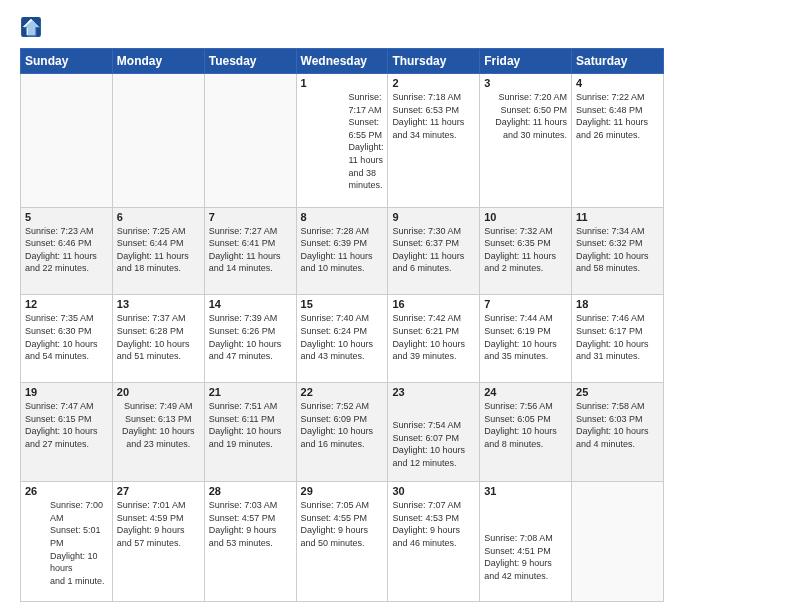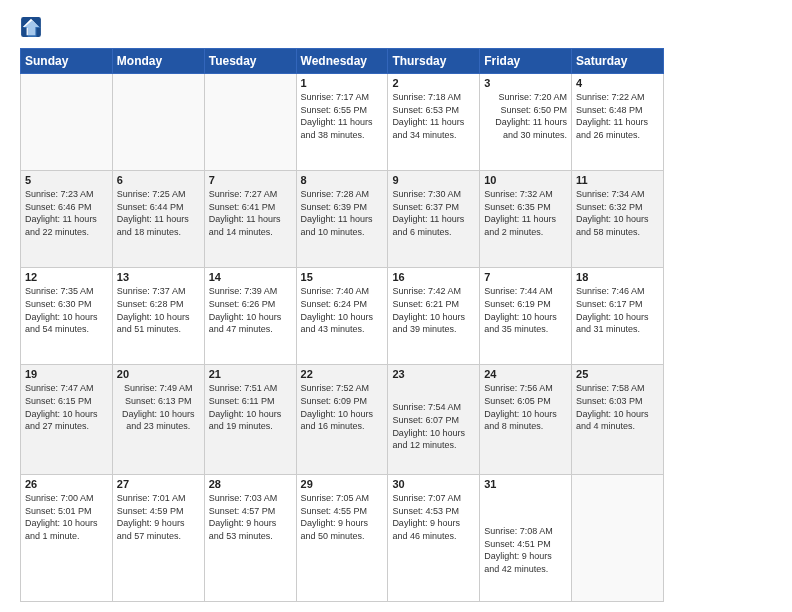--- a/index.html
+++ b/index.html
@@ -120,21 +120,21 @@
           <th>Saturday</th>
         </tr>
     </thead>
     <tbody id="calendar-body">
     <tr>
           <td class="empty-cell"></td>
           <td class="empty-cell"></td>
           <td class="empty-cell"></td>
           <td>
             <div class="day-number">1</div>
-            <div class="day-info" style="white-space: pre-line;">Sunrise: 7:17 AM
+            <div class="day-info" style="white-space: pre-line; margin-left: 48px;">Sunrise: 7:17 AM
 Sunset: 6:55 PM
 Daylight: 11 hours
 and 38 minutes.</div>
           </td>
           <td>
             <div class="day-number">2</div>
             <div class="day-info" style="white-space: pre-line;">Sunrise: 7:18 AM
 Sunset: 6:53 PM
 Daylight: 11 hours
 and 34 minutes.</div>
@@ -303,21 +303,21 @@
             <div class="day-number">25</div>
             <div class="day-info" style="white-space: pre-line;">Sunrise: 7:58 AM
 Sunset: 6:03 PM
 Daylight: 10 hours
 and 4 minutes.</div>
           </td>
         </tr>
         <tr>
           <td>
             <div class="day-number">26</div>
-            <div class="day-info" style="white-space: pre-line;">Sunrise: 7:00 AM
+            <div class="day-info" style="white-space: pre-line; margin-left: 25px;">Sunrise: 7:00 AM
 Sunset: 5:01 PM
 Daylight: 10 hours
 and 1 minute.</div>
           </td>
           <td>
             <div class="day-number">27</div>
             <div class="day-info" style="white-space: pre-line;">Sunrise: 7:01 AM
 Sunset: 4:59 PM
 Daylight: 9 hours
 and 57 minutes.</div>

